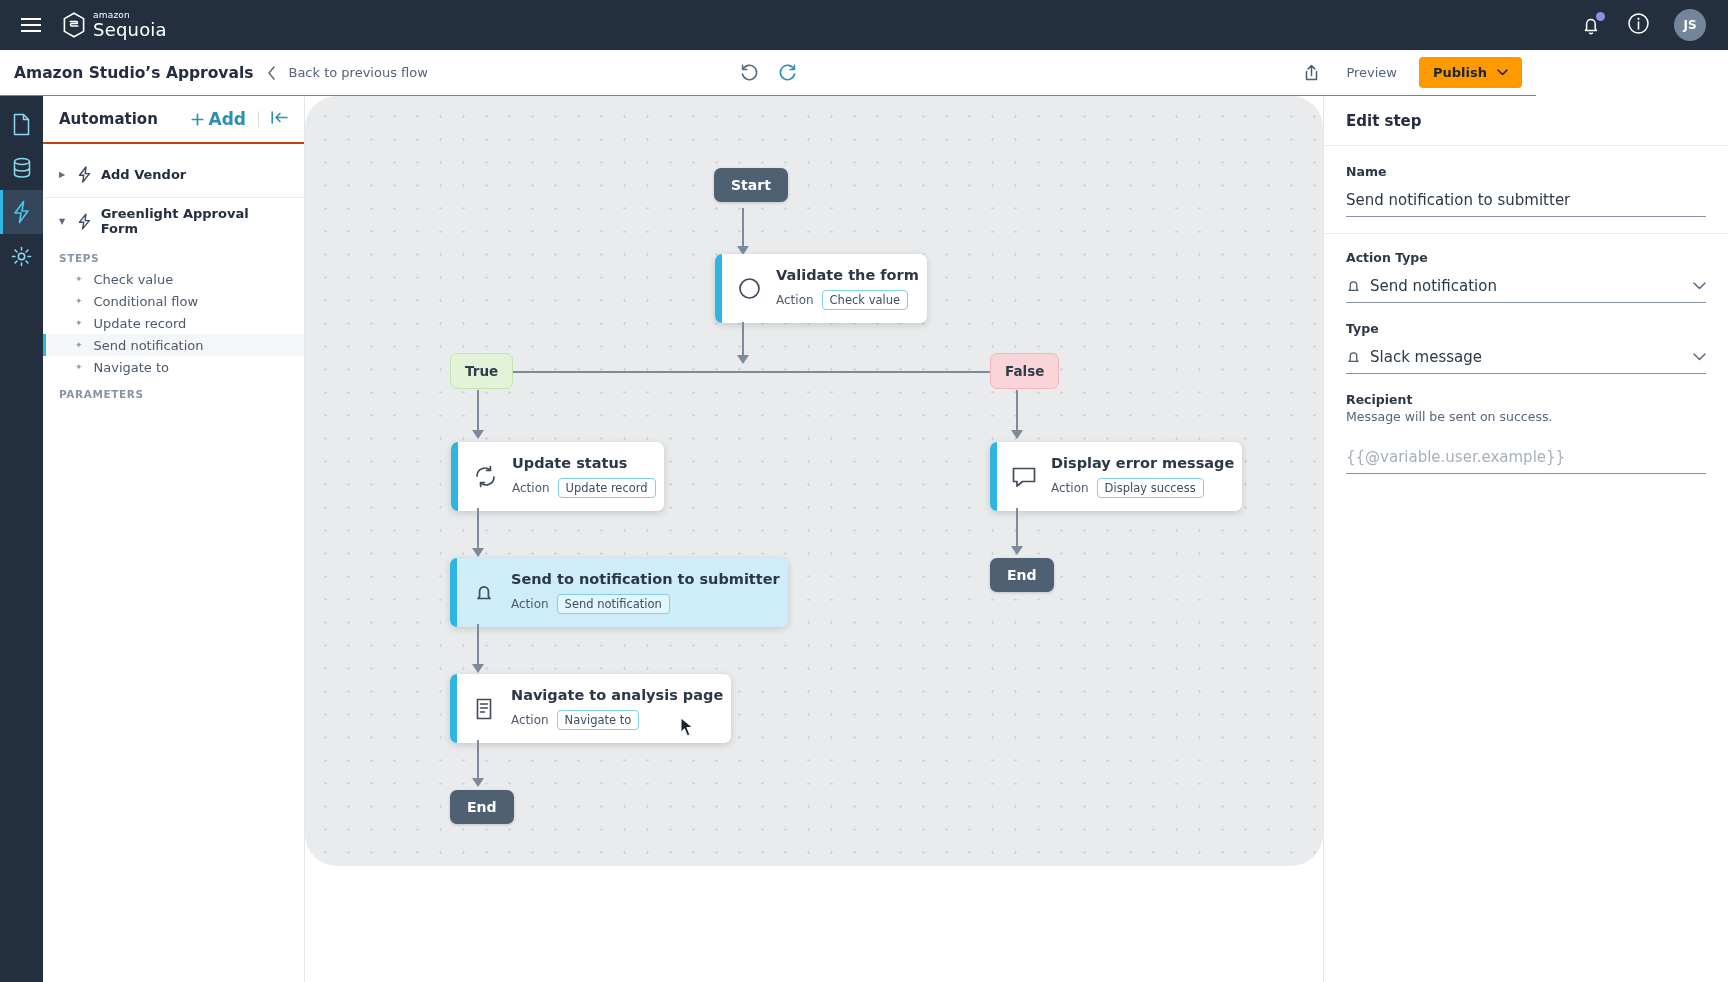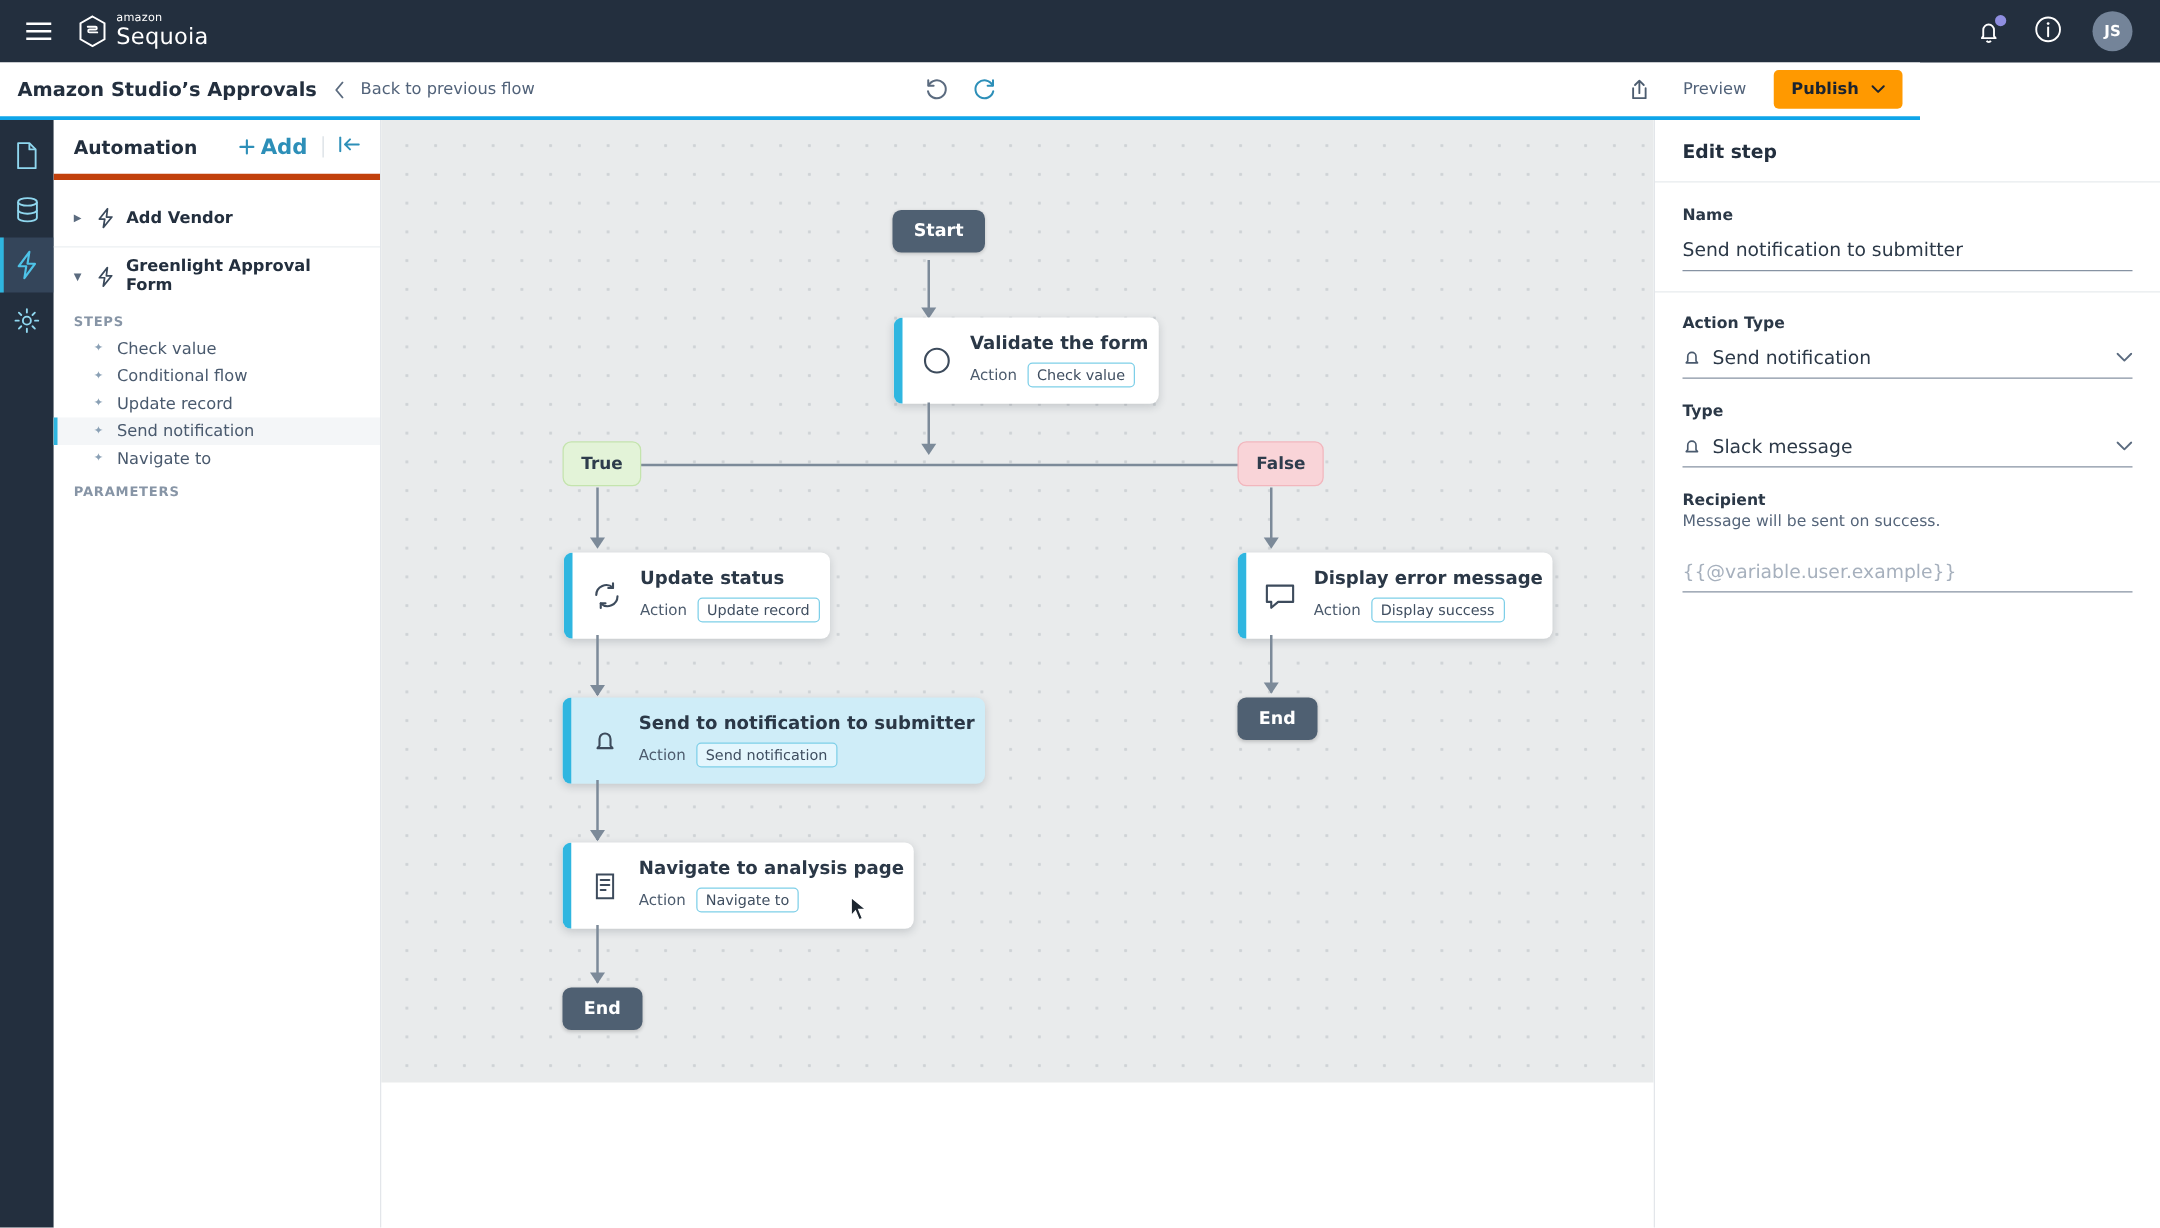--- a/index.html
+++ b/index.html
@@ -27,21 +27,21 @@
   .bell-dot { position:absolute; right:-2px; top:0px; width:9px; height:9px; border-radius:50%; background:#8f8ee0; }
   .avatar {
     width: 32px; height: 32px; border-radius: 50%; background: #748499;
     color:#fff; font-size: 12px; font-weight: 700; display:flex; align-items:center; justify-content:center;
     cursor:pointer;
   }
 
   
   .subbar {
     position: absolute; top: 50px; left: 0; width: 1536px; height: 46px;
-    background: #fff; border-bottom: 3px solid #0ea5e9;
+    background: #fff; border-bottom: 1px solid #0ea5e9;
     display: flex; align-items: center;
   }
   .page-title { margin-left: 14px; font-size: 15.5px; font-weight: 700; color: #232f3e; }
   .chev-back { margin-left: 14px; color:#5b6b7f; font-size: 14px; display:flex; align-items:center;}
   .back-link { margin-left: 12px; font-size: 13px; color: #52637a; cursor: pointer; }
   .undo-redo { position:absolute; left: 50%; transform: translateX(-50%); display: flex; gap: 12px; }
   .undo-redo .ic { width: 26px; height: 26px; display:flex; align-items:center; justify-content:center; cursor:pointer; }
   .subbar-right { margin-left: auto; display: flex; align-items: center; gap: 22px; margin-right: 14px; }
   .share-btn { width: 26px; height: 26px; display:flex; align-items:center; justify-content:center; cursor:pointer; }
   .preview-btn { font-size: 13px; color: #52637a; cursor:pointer; }
@@ -59,21 +59,21 @@
   .rail-item.active { background: #34455a; }
   .rail-item.active::before { content:""; position:absolute; left:0; top:0; width:3px; height:44px; background:#2fb6e0; }
 
   
   .leftpanel {
     position: absolute; top: 96px; left: 43px; width: 262px; height: 886px;
     background: #fff; border-right: 1px solid #e3e6ea;
   }
   .lp-header {
     height: 48px; display:flex; align-items:center; padding: 0 16px;
-    border-bottom: 5px solid #c2410c;
+    border-bottom: 2px solid #c2410c;
   }
   .lp-title { font-size: 15px; font-weight: 700; color: #232f3e; }
   .lp-add { margin-left:auto; display:flex; align-items:center; gap:5px; color:#2d8fb8; font-size:17px; font-weight:600; cursor:pointer;}
   .lp-collapse { margin-left: 12px; padding-left: 12px; border-left:1px solid #d8dee4; color:#2d8fb8; font-size:13px; cursor:pointer;}
 
   .tree-row {
     display:flex; align-items:center; gap:9px; padding: 0 16px; height: 46px; cursor:pointer;
   }
   .tree-row.sep { border-bottom: 1px solid #eceff2; }
   .caret { width: 9px; color:#5b6b7f; font-size: 8px; }
@@ -90,20 +90,21 @@
   .diamond { color: #8aa0b5; font-size: 9px; }
 
   
   .canvas {
     position: absolute; top: 96px; left: 305px; width: 1018px; height: 770px;
     background-color: #e9ebec;
     background-image: radial-gradient(circle, #cfd3d6 1.1px, transparent 1.2px);
     background-size: 23px 23px;
     background-position: 9px 9px;
     overflow: hidden;
+    border-radius: 32px;
   }
   .node { position: absolute; }
 
   .pill {
     background: #4f6072; color: #fff; font-size: 14px; font-weight: 700;
     border-radius: 7px; padding: 9px 17px; box-shadow: 0 1px 3px rgba(0,0,0,.18);
     display:inline-block;
   }
   .chip {
     font-size: 13.5px; font-weight: 700; border-radius: 7px; padding: 9px 14px;

